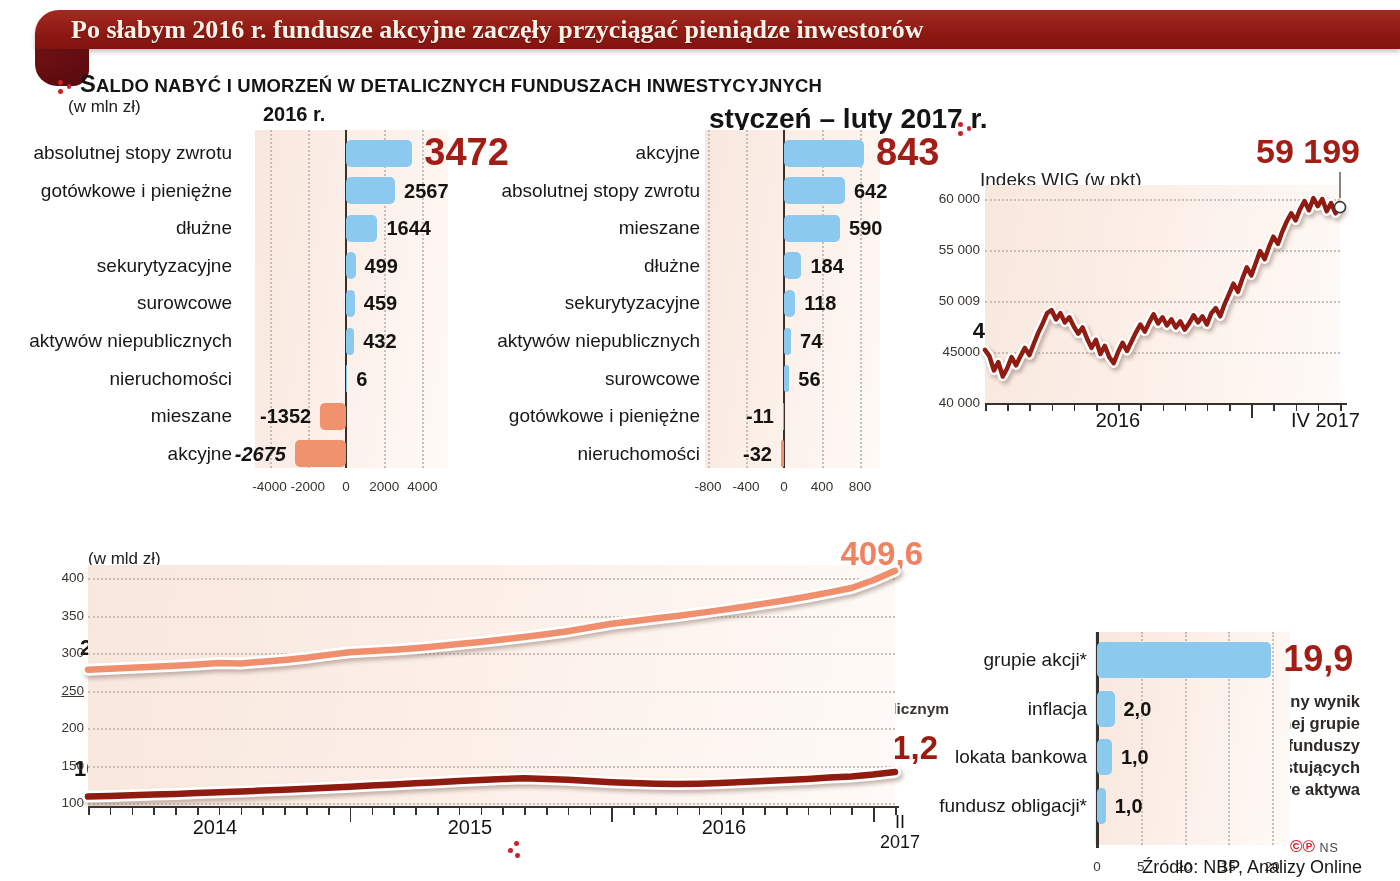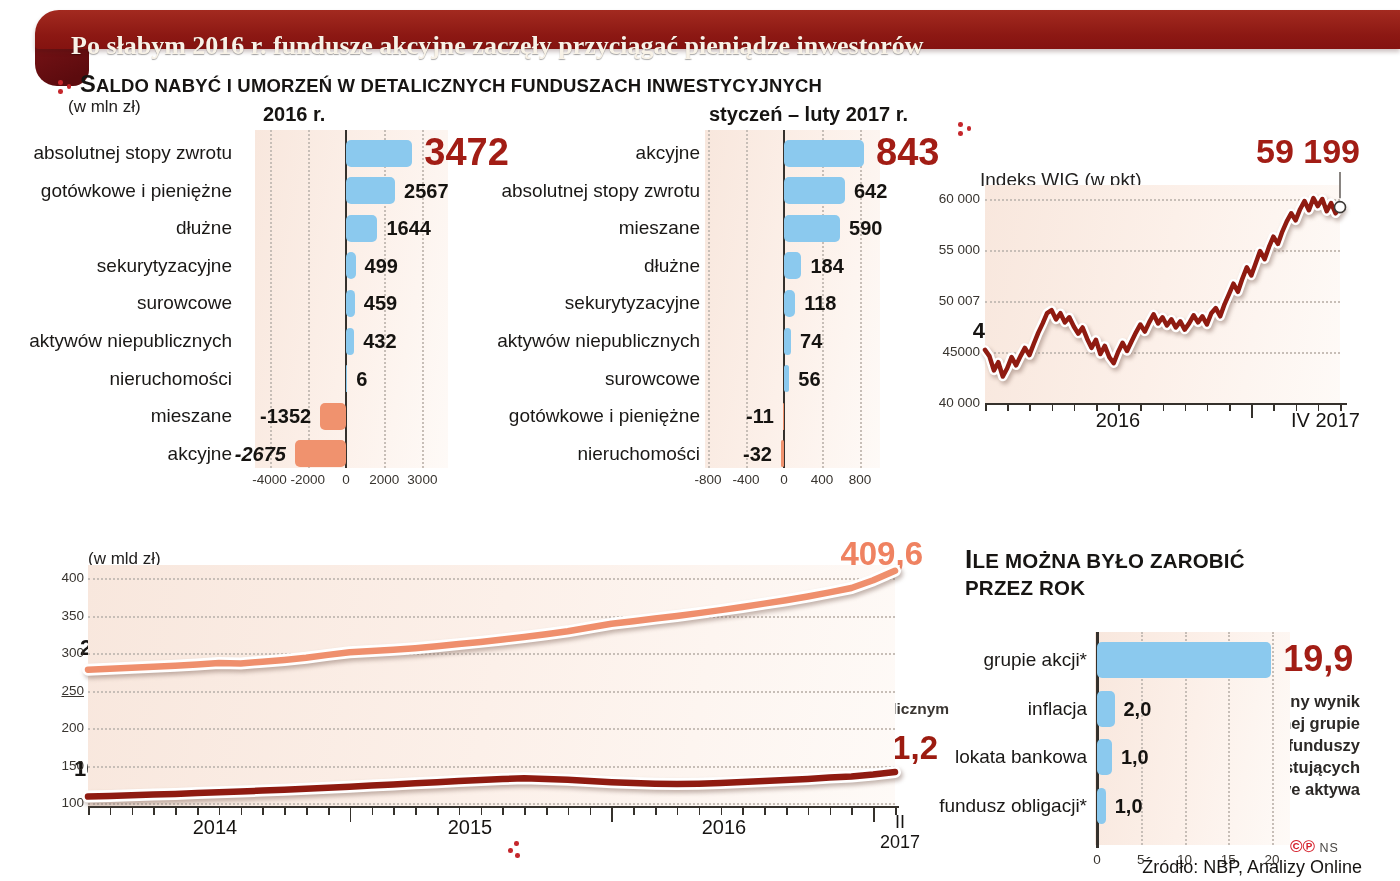--- a/index.html
+++ b/index.html
@@ -9,35 +9,35 @@
   
   .banner-fold{left:35px;top:12px;width:54px;height:74px;
     background:linear-gradient(155deg,#7c1417 20%,#5c0b0e 85%);
     border-radius:26px 0 16px 22px;}
   .banner-bar{left:35px;top:10px;right:0;height:39px;
     background:linear-gradient(#a32a20,#8c1813 65%,#841310);
     border-top-left-radius:24px;border-bottom-left-radius:4px;
     box-shadow:0 3px 4px rgba(60,20,15,.25);}
   .banner-bar .t{font-family:"Liberation Serif","DejaVu Serif",serif;
     font-weight:bold;font-size:26px;line-height:39px;color:#f8f2e7;
-    padding-left:36px;white-space:nowrap;text-shadow:0 1px 1px rgba(0,0,0,.35);margin-top:16px;}
+    padding-left:36px;white-space:nowrap;text-shadow:0 1px 1px rgba(0,0,0,.35);}
   
   .smallcaps{font-weight:bold;letter-spacing:.2px;color:#171513;}
   .smallcaps::first-letter{font-size:1.28em;}
   .h19{font-size:18.5px;line-height:23px;}
   .h21{font-size:20.5px;line-height:27px;}
   .sub{font-size:19px;color:#232120;}
   .unit{font-size:17px;color:#232120;}
   .plotbg{background:linear-gradient(100deg,#f8e7dd 0%,#fcf0e9 50%,#fefaf7 100%);}
   .glinev{border-left:2px dotted #c7beb7;width:0;}
   .glineh{border-top:2px dotted #c7beb7;height:0;}
   .catlabel{font-size:19px;color:#1a1816;text-align:right;white-space:nowrap;line-height:24px;}
   .val{font-weight:bold;font-size:20px;color:#151310;line-height:27px;white-space:nowrap;}
   .bigval{font-weight:800;color:#a21d15;white-space:nowrap;}
-  .tick{font-size:13.5px;color:#38342f;text-align:center;white-space:nowrap;}
+  .tick{font-size:13.5px;color:#38342f;text-align:center;white-space:nowrap;margin-top:7px;}
   .ytick{font-size:13.5px;color:#38342f;text-align:right;white-space:nowrap;}
   .axisline{background:#35312c;}
   .dots i{position:absolute;width:4.6px;height:4.6px;border-radius:50%;background:#c5262b;}
   .notelines{font-size:16.5px;font-weight:700;color:#2c2927;text-align:right;line-height:22px;}
   .footnote{font-size:15.5px;font-weight:600;color:#3a3632;white-space:nowrap;}
   .serieslabel{font-weight:bold;letter-spacing:.2px;}
   .serieslabel::first-letter{font-size:1.22em;}
   svg{position:absolute;left:0;top:0;overflow:visible;}
 </style>
 </head>
@@ -50,34 +50,34 @@
 
 <div class="abs dots" style="left:58px;top:80px;width:14px;height:16px;">
   <i style="left:0;top:0;"></i>
     <i style="left:0;top:9px;"></i>
     <i style="left:8.5px;top:4px;"></i>
 </div>
 <div class="abs smallcaps h19" style="left:80px;top:73px;width:820px;">SALDO NABYĆ I UMORZEŃ W DETALICZNYCH FUNDUSZACH INWESTYCYJNYCH</div>
 <div class="abs unit" style="left:68px;top:97px;">(w mln zł)</div>
 
 <div class="abs" style="left:263px;top:103px;font-weight:bold;font-size:20px;">2016 r.</div>
-<div class="abs" style="left:709px;top:103px;font-weight:bold;font-size:20px;">styczeń – luty 2017 r.</div>
+<div class="abs" style="left:709px;top:103px;font-weight:bold;font-size:28px;">styczeń – luty 2017 r.</div>
 
 <div id="chartA" class="abs" style="left:20px;top:125px;width:500px;height:360px;">
     <div class="abs plotbg" style="left: 235px; top: 5px; width: 193px; height: 338px;"></div>
     <div class="abs glinev" style="left: 249.6px; top: 5px; height: 338px;"></div>
     <div class="abs tick" style="left: 219.6px; top: 347px; width: 60px;">-4000</div>
     <div class="abs glinev" style="left: 287.8px; top: 5px; height: 338px;"></div>
     <div class="abs tick" style="left: 257.8px; top: 347px; width: 60px;">-2000</div>
     <div class="abs axisline" style="left: 325px; top: 5px; width: 2px; height: 338px;"></div>
     <div class="abs tick" style="left: 296px; top: 347px; width: 60px;">0</div>
     <div class="abs glinev" style="left: 364.2px; top: 5px; height: 338px;"></div>
     <div class="abs tick" style="left: 334.2px; top: 347px; width: 60px;">2000</div>
     <div class="abs glinev" style="left: 402.4px; top: 5px; height: 338px;"></div>
-    <div class="abs tick" style="left: 372.4px; top: 347px; width: 60px;">3000</div>
+    <div class="abs tick" style="left: 372.4px; top: 347px; width: 60px;">4000</div>
     <div class="abs catlabel" style="left: 0px; top: 16px; width: 212px;">absolutnej stopy zwrotu</div>
     <div class="abs" style="left: 326px; top: 14.5px; width: 66.3152px; height: 27px; background: rgb(139, 201, 238); border-radius: 5px;"></div>
     <div class="abs bigval" style="left: 404.315px; top: 5px; font-size: 38px; line-height: 44px;">3472</div>
     <div class="abs catlabel" style="left: 0px; top: 53.6px; width: 212px;">gotówkowe i pieniężne</div>
     <div class="abs" style="left: 326px; top: 52.1px; width: 49.0297px; height: 27px; background: rgb(139, 201, 238); border-radius: 5px;"></div>
     <div class="abs val" style="left: 384.03px; top: 52.6px;">2567</div>
     <div class="abs catlabel" style="left: 0px; top: 91.2px; width: 212px;">dłużne</div>
     <div class="abs" style="left: 326px; top: 89.7px; width: 31.4004px; height: 27px; background: rgb(139, 201, 238); border-radius: 5px;"></div>
     <div class="abs val" style="left: 366.4px; top: 90.2px;">1644</div>
     <div class="abs catlabel" style="left: 0px; top: 128.8px; width: 212px;">sekurytyzacyjne</div>
@@ -151,21 +151,21 @@
   <div class="abs bigval" style="left:300px;top:22px;width:120px;text-align:right;font-size:34px;">59 199</div>
   <div class="abs" style="left:20px;top:208px;width:80px;text-align:right;font-weight:bold;font-size:22px;">45 201</div>
   <div class="abs" style="left:148px;top:299px;width:60px;text-align:center;font-size:20px;">2016</div>
   <div class="abs" style="left:340px;top:299px;width:80px;text-align:right;font-size:20px;">IV 2017</div>
 <div class="abs plotbg" style="left: 45px; top: 75px; width: 355px; height: 218px;"></div>
     <div class="abs glineh" style="left: 45px; top: 89px; width: 355px;"></div>
     <div class="abs ytick" style="left: -8px; top: 81px; width: 48px;">60 000</div>
     <div class="abs glineh" style="left: 45px; top: 140px; width: 355px;"></div>
     <div class="abs ytick" style="left: -8px; top: 132px; width: 48px;">55 000</div>
     <div class="abs glineh" style="left: 45px; top: 191px; width: 355px;"></div>
-    <div class="abs ytick" style="left: -8px; top: 183px; width: 48px;">50 007</div>
+    <div class="abs ytick" style="left: -8px; top: 183px; width: 48px;">50 009</div>
     <div class="abs glineh" style="left: 45px; top: 242px; width: 355px;"></div>
     <div class="abs ytick" style="left: -8px; top: 234px; width: 48px;">45000</div>
     <div class="abs ytick" style="left: -8px; top: 285px; width: 48px;">40 000</div>
     <div class="abs axisline" style="left: 45px; top: 293px; width: 362px; height: 2px;"></div>
     <div class="abs axisline" style="left: 45px; top: 295px; width: 1.6px; height: 6px;"></div>
     <div class="abs axisline" style="left: 67.1875px; top: 295px; width: 1.6px; height: 6px;"></div>
     <div class="abs axisline" style="left: 89.375px; top: 295px; width: 1.6px; height: 6px;"></div>
     <div class="abs axisline" style="left: 111.562px; top: 295px; width: 1.6px; height: 6px;"></div>
     <div class="abs axisline" style="left: 133.75px; top: 295px; width: 1.6px; height: 6px;"></div>
     <div class="abs axisline" style="left: 155.938px; top: 295px; width: 1.6px; height: 6px;"></div>
@@ -272,21 +272,20 @@
     </svg>
   </div>
 
 <div class="abs dots" style="left:508px;top:841px;width:14px;height:16px;">
   <i style="left:6px;top:0;"></i>
     <i style="left:0;top:7px;"></i>
     <i style="left:7px;top:12px;"></i>
 </div>
 
 <div id="chartE" class="abs" style="left:940px;top:540px;width:460px;height:341px;">
-  <div class="abs smallcaps h21" style="left:25px;top:6px;width:310px;">ILE MOŻNA BYŁO ZAROBIĆ PRZEZ ROK</div>
   <div id="chartE-note" class="abs notelines" style="left:240px;top:150px;width:180px;">
       <div>* przeciętny wynik</div>
       <div>w danej grupie</div>
       <div>dla funduszy</div>
       <div>inwestujących</div>
       <div>w krajowe aktywa</div>
     </div>
 <div class="abs plotbg" style="left: 155px; top: 92px; width: 195px; height: 213px;"></div>
     <div class="abs axisline" style="left: 156px; top: 92px; width: 3px; height: 216px;"></div>
     <div class="abs tick" style="left: 127px; top: 312px; width: 60px;">0</div>

